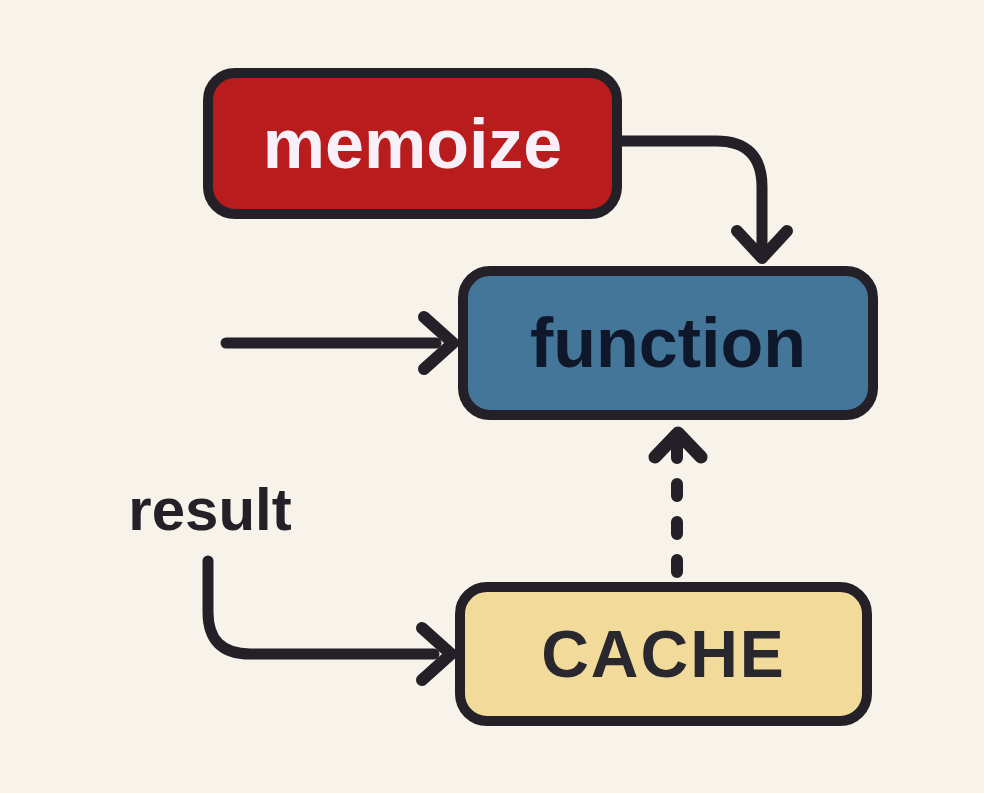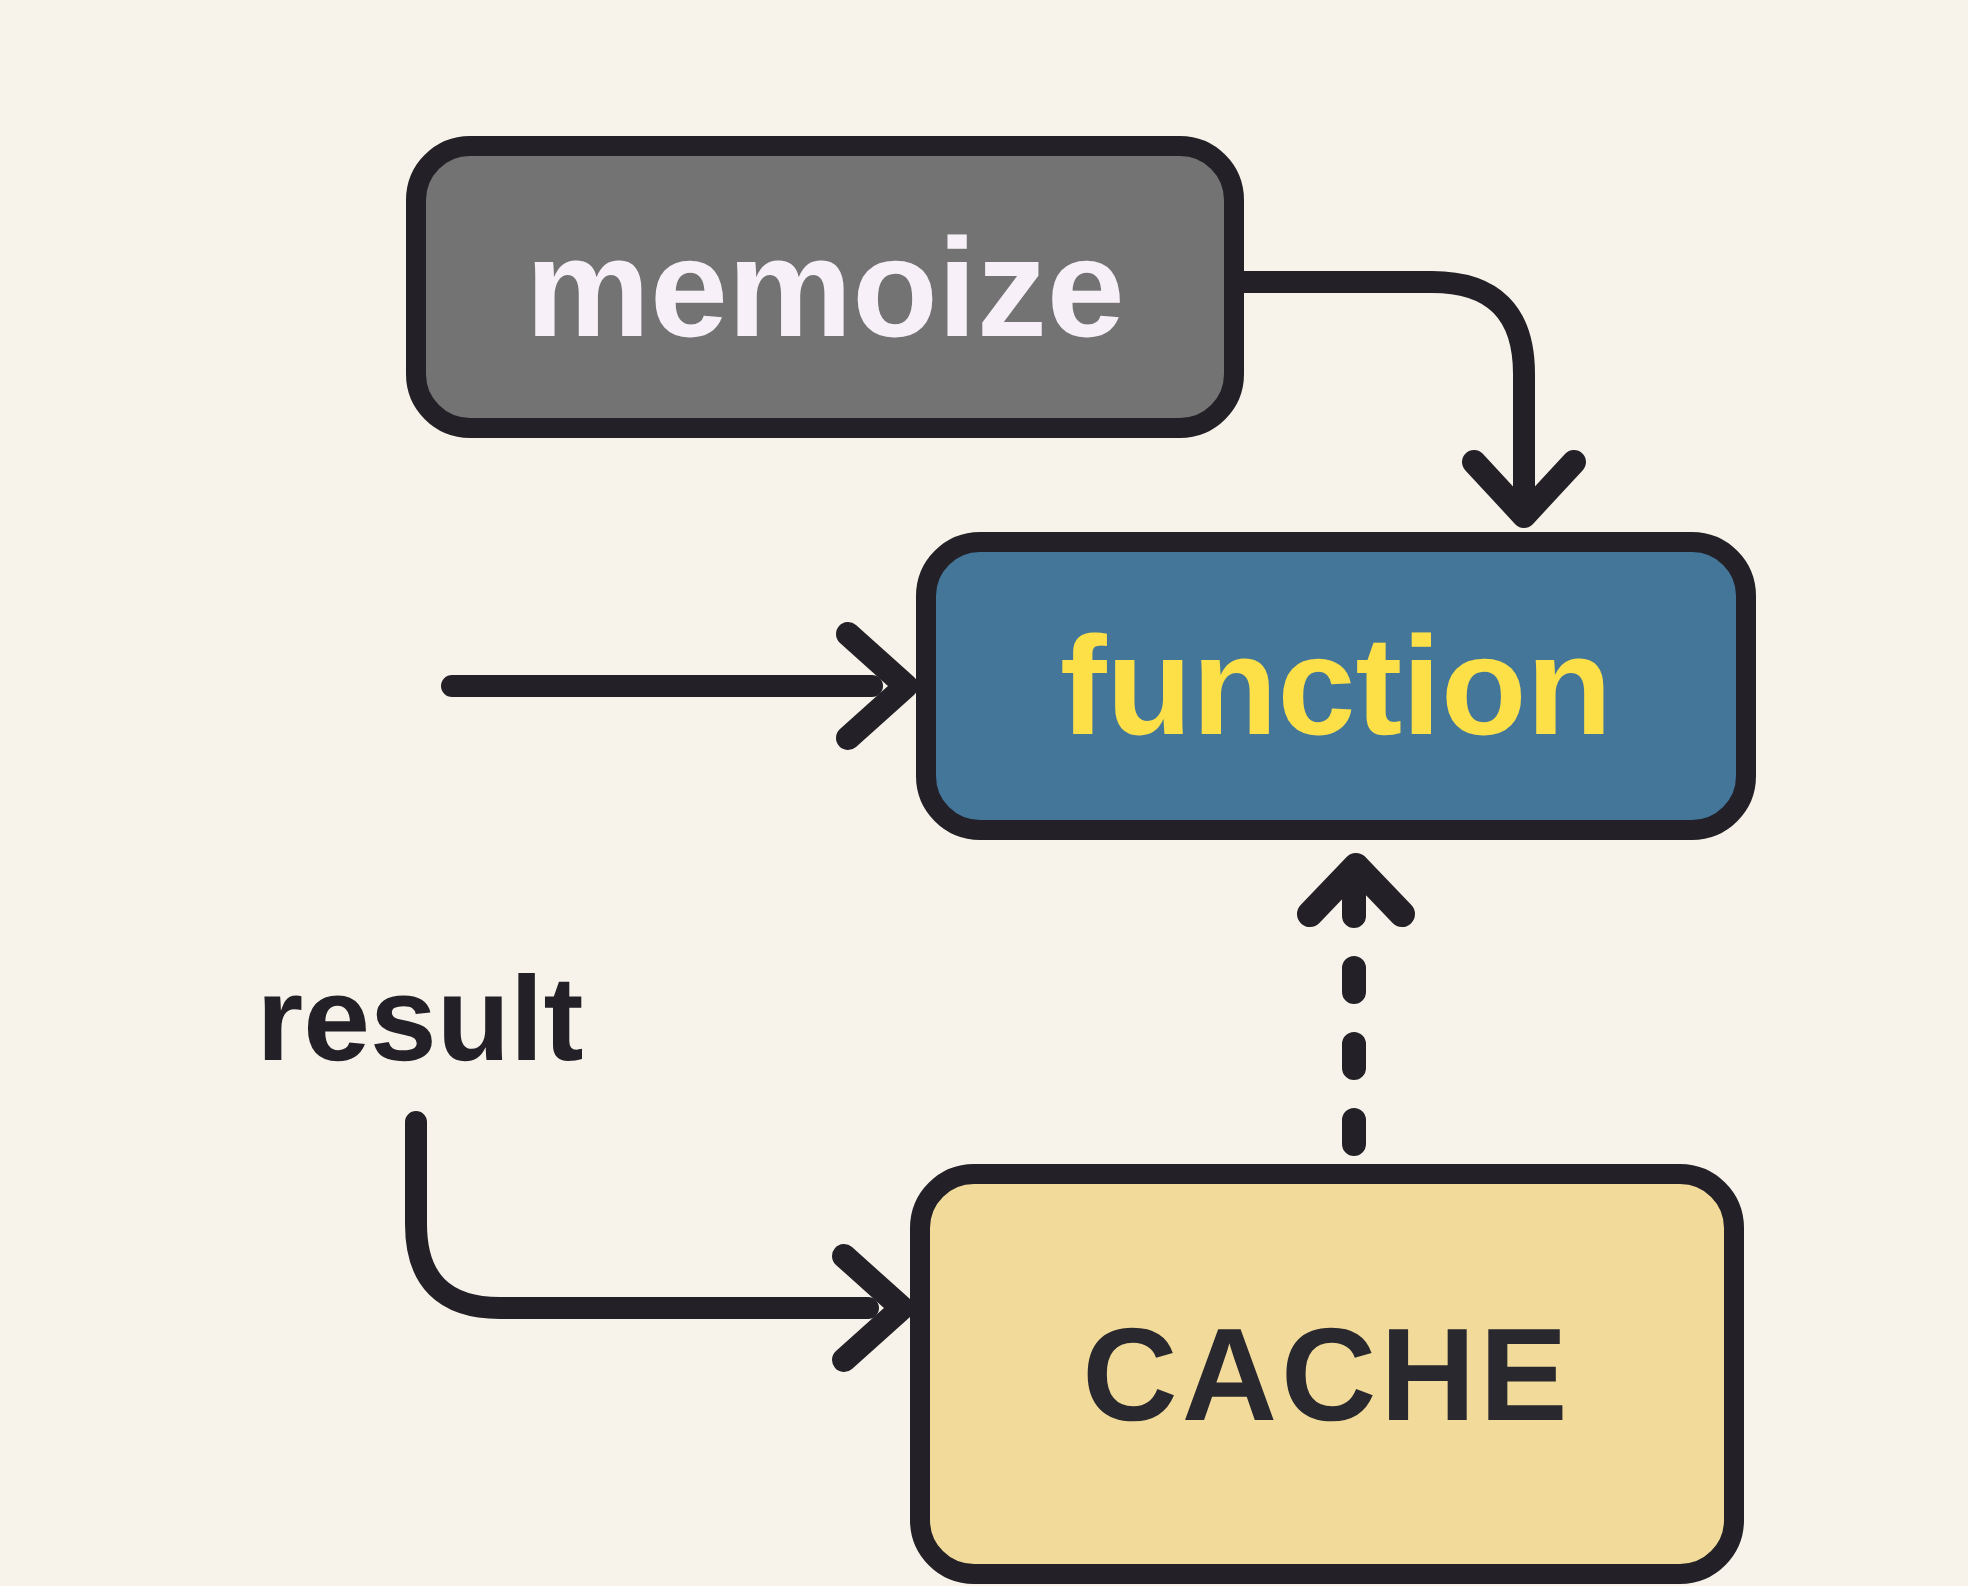--- a/index.html
+++ b/index.html
@@ -38,21 +38,21 @@
     box-sizing: border-box;
     border: 10px solid var(--stroke);
     border-radius: 32px;
     display: flex;
     align-items: center;
     justify-content: center;
     font-weight: 700;
   }
   .node-memoize  { left: 203px; top:  68px; width: 419px; height: 151px; font-size: 70px; }
   .node-function { left: 458px; top: 266px; width: 420px; height: 154px; font-size: 70px; }
-  .node-cache    { left: 455px; top: 582px; width: 417px; height: 210px; font-size: 66px; letter-spacing: 2px; }
+  .node-cache    { left: 455px; top: 582px; width: 417px; height: 144px; font-size: 66px; letter-spacing: 2px; }
   .flow-label {
     position: absolute;
     color: var(--stroke);
     font-weight: 700;
     text-align: center;
   }
   .label-arg    { left: 60px; top: 311px; width: 160px; font-size: 62px; line-height: 64px; }
   .label-result { left: 85px; top: 479px; width: 250px; font-size: 60px; line-height: 62px; }
 </style>
 </head>
@@ -68,25 +68,25 @@
     <path d="M620 141 H716 Q762 141 762 187 V246" stroke-width="11"></path>
     <path d="M737 231 L762 258 L787 231" stroke-width="12"></path>
 
     <path d="M208 561 V612 Q208 654 250 654 H434" stroke-width="11"></path>
     <path d="M422 628 L451 654 L422 680" stroke-width="12"></path>
 
     <path d="M677 572 V446" stroke-width="12" stroke-dasharray="12 26"></path>
     <path d="M655 457 L678 433 L701 457" stroke-width="13"></path>
   </svg>
 
-  <div class="node node-memoize" style="background: #737373; color: rgb(248, 240, 248);">
+  <div class="node node-memoize" style="background: #b91c1c; color: rgb(248, 240, 248);">
     <span>memoize</span>
   </div>
 
-  <div class="node node-function" style="background: rgb(68, 118, 154); color: #fde047;">
+  <div class="node node-function" style="background: rgb(68, 118, 154); color: #0f172a;">
     <span>function</span>
   </div>
 
   <div class="node node-cache" style="background: rgb(242, 219, 154); color: rgb(41, 40, 46);">
     <span>CACHE</span>
   </div>
 
   <div class="flow-label label-result">result</div>
 
 </div>

